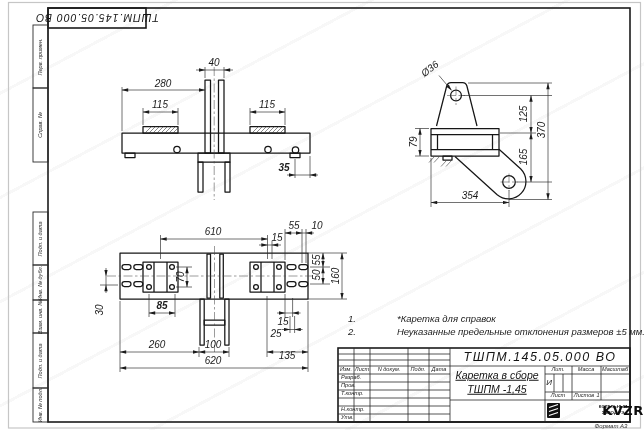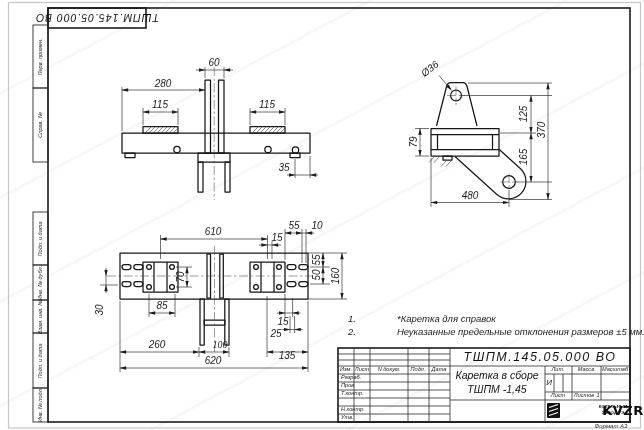--- a/index.html
+++ b/index.html
@@ -21,21 +21,21 @@
   .la{transform:translate(0,-50%);}
   .r90{transform:translate(-50%,-50%) rotate(-90deg);}
   .r180{transform:translate(-50%,-50%) rotate(180deg);}
   .r38{transform:translate(-50%,-50%) rotate(-38deg);}
   .dim{font:italic 10px/1 "Liberation Sans",sans-serif;}
   .note{font:italic 9.5px/1 "Liberation Sans",sans-serif;}
   .mlab{font:italic 5.6px/1 "Liberation Sans",sans-serif;color:#222;}
   .tbs{font:italic 5.6px/1 "Liberation Sans",sans-serif;color:#222;}
   .docnum{font:italic 12.5px/1 "Liberation Sans",sans-serif;letter-spacing:1.5px;color:#141414;}
   .topnum{font:italic 10.5px/1 "Liberation Sans",sans-serif;letter-spacing:1px;color:#141414;}
-  .tname{font:italic 10.5px/1 "Liberation Sans",sans-serif;color:#141414;}
+  .tname{font:italic 10.5px/1 "Liberation Sans",sans-serif;color:#141414;text-decoration:underline;}
   .litv{font:italic 8px/1 "Liberation Sans",sans-serif;color:#141414;}
   .kvzr{font:bold 13px/1 "DejaVu Sans",sans-serif;font-style:normal;letter-spacing:0.5px;color:#0d0d0d;}
   .org{font:bold 4.4px/1.25 "Liberation Sans",sans-serif;font-style:normal;color:#0d0d0d;}
   .fmt{font:italic 6px/1 "Liberation Sans",sans-serif;color:#333;}
 </style>
 </head>
 <body>
 
 <div class="page">
 
@@ -177,46 +177,46 @@
 
   <span class="lbl mlab r90" style="left:40.5px;top:56.5px;">Перв. примен.</span>
   <span class="lbl mlab r90" style="left:40.5px;top:125px;">Справ. №</span>
   <span class="lbl mlab r90" style="left:40.5px;top:238.5px;">Подп. и дата</span>
   <span class="lbl mlab r90" style="left:40.5px;top:282.5px;">Инв. № дубл.</span>
   <span class="lbl mlab r90" style="left:40.5px;top:316.5px;">Взам. инв. №</span>
   <span class="lbl mlab r90" style="left:40.5px;top:360.5px;">Подп. и дата</span>
   <span class="lbl mlab r90" style="left:40.5px;top:405px;">Инв. № подл.</span>
 
   <span class="lbl dim" style="left:163px;top:84px;text-align:right;">280</span>
-  <span class="lbl dim" style="left:214px;top:63px;">60</span>
+  <span class="lbl dim" style="left:214px;top:63px;">40</span>
   <span class="lbl dim" style="left:160px;top:105px;">115</span>
   <span class="lbl dim" style="left:267px;top:105px;">115</span>
-  <span class="lbl dim" style="left:284px;top:168px;">35</span>
+  <span class="lbl dim" style="left:284px;top:168px;font-weight:bold;">35</span>
 
   <span class="lbl dim r38" style="left:430px;top:69px;">Ø36</span>
   <span class="lbl dim r90" style="left:414px;top:142px;">79</span>
   <span class="lbl dim r90" style="left:524px;top:114px;">125</span>
   <span class="lbl dim r90" style="left:524px;top:157px;">165</span>
   <span class="lbl dim r90" style="left:542px;top:130px;">370</span>
-  <span class="lbl dim" style="left:470px;top:196px;">480</span>
+  <span class="lbl dim" style="left:470px;top:196px;">354</span>
 
   <span class="lbl dim" style="left:213px;top:232px;">610</span>
   <span class="lbl dim" style="left:277px;top:238px;">15</span>
   <span class="lbl dim" style="left:294px;top:226px;">55</span>
   <span class="lbl dim" style="left:317px;top:226px;">10</span>
   <span class="lbl dim r90" style="left:317px;top:260px;">55</span>
   <span class="lbl dim r90" style="left:317px;top:275px;">50</span>
   <span class="lbl dim r90" style="left:336px;top:276px;">160</span>
   <span class="lbl dim r90" style="left:181px;top:277px;">70</span>
-  <span class="lbl dim" style="left:162px;top:306px;">85</span>
+  <span class="lbl dim" style="left:162px;top:306px;font-weight:bold;">85</span>
   <span class="lbl dim r90" style="left:100px;top:310px;">30</span>
   <span class="lbl dim" style="left:276px;top:306px;margin-top:28px;">25</span>
   <span class="lbl dim" style="left:283px;top:322px;">15</span>
   <span class="lbl dim" style="left:157px;top:345px;">260</span>
-  <span class="lbl dim" style="left:220px;top:345px;font-family:Liberation Serif, serif;">100</span>
+  <span class="lbl dim" style="left:213px;top:345px;">100</span>
   <span class="lbl dim" style="left:287px;top:356px;">135</span>
   <span class="lbl dim" style="left:213px;top:361px;">620</span>
 
   <span class="lbl note la" style="left:348px;top:319px;">1.</span>
   <span class="lbl note la" style="left:397px;top:319px;">*Каретка для справок</span>
   <span class="lbl note la" style="left:348px;top:332px;">2.</span>
   <span class="lbl note la" style="left:397px;top:332px;">Неуказанные предельные отклонения размеров  ±5 мм.</span>
 
   <span class="lbl docnum" style="left:540px;top:357px;">ТШПМ.145.05.000  ВО</span>
   <span class="lbl tname" style="left:497px;top:375px;">Каретка в сборе</span>

